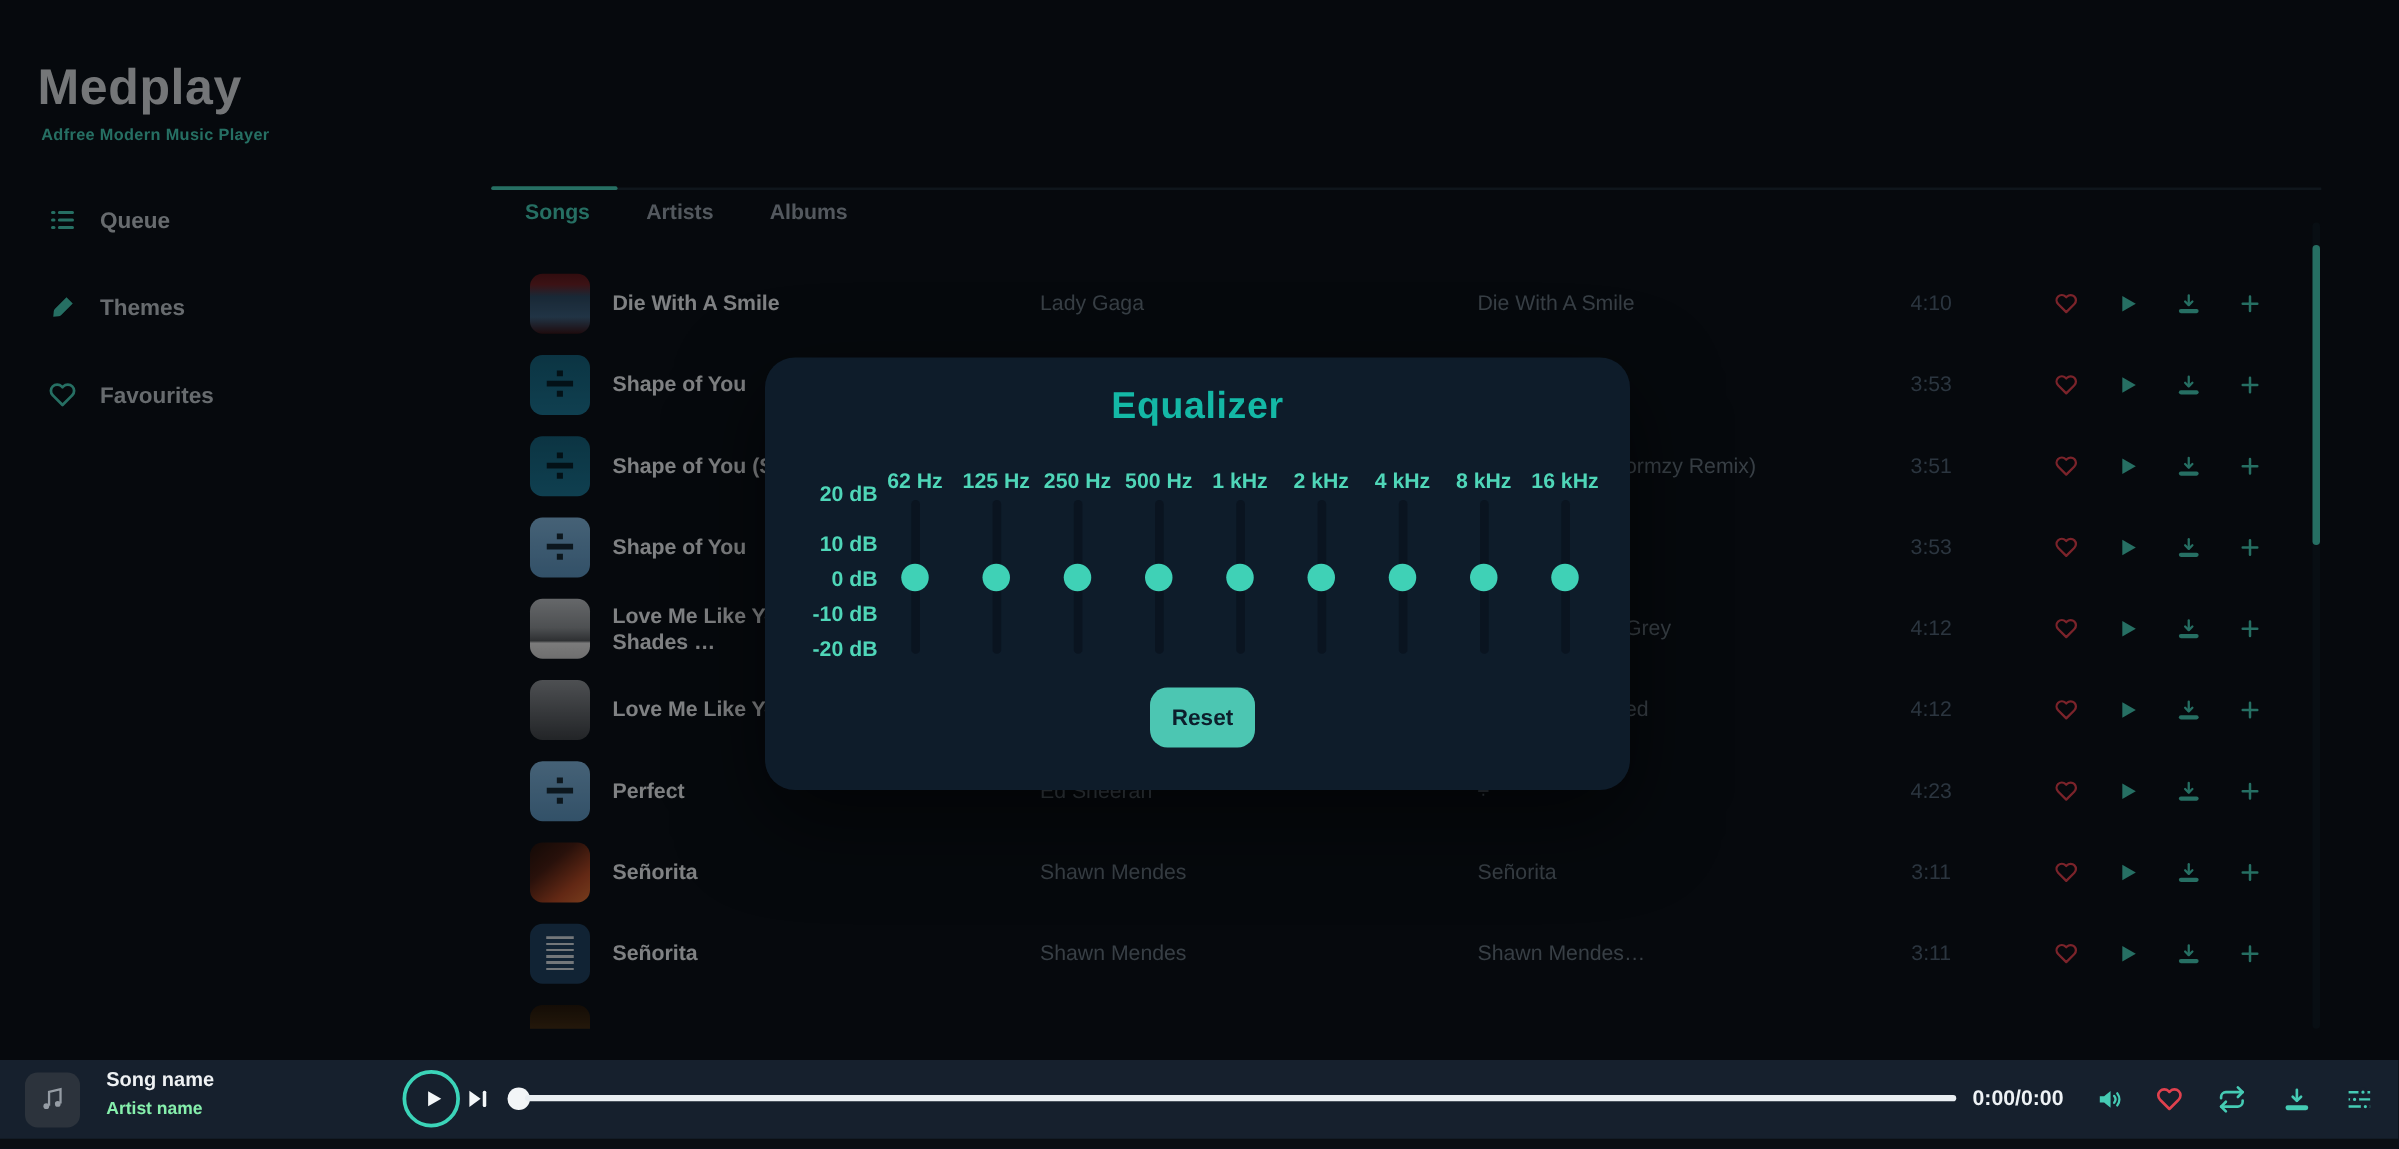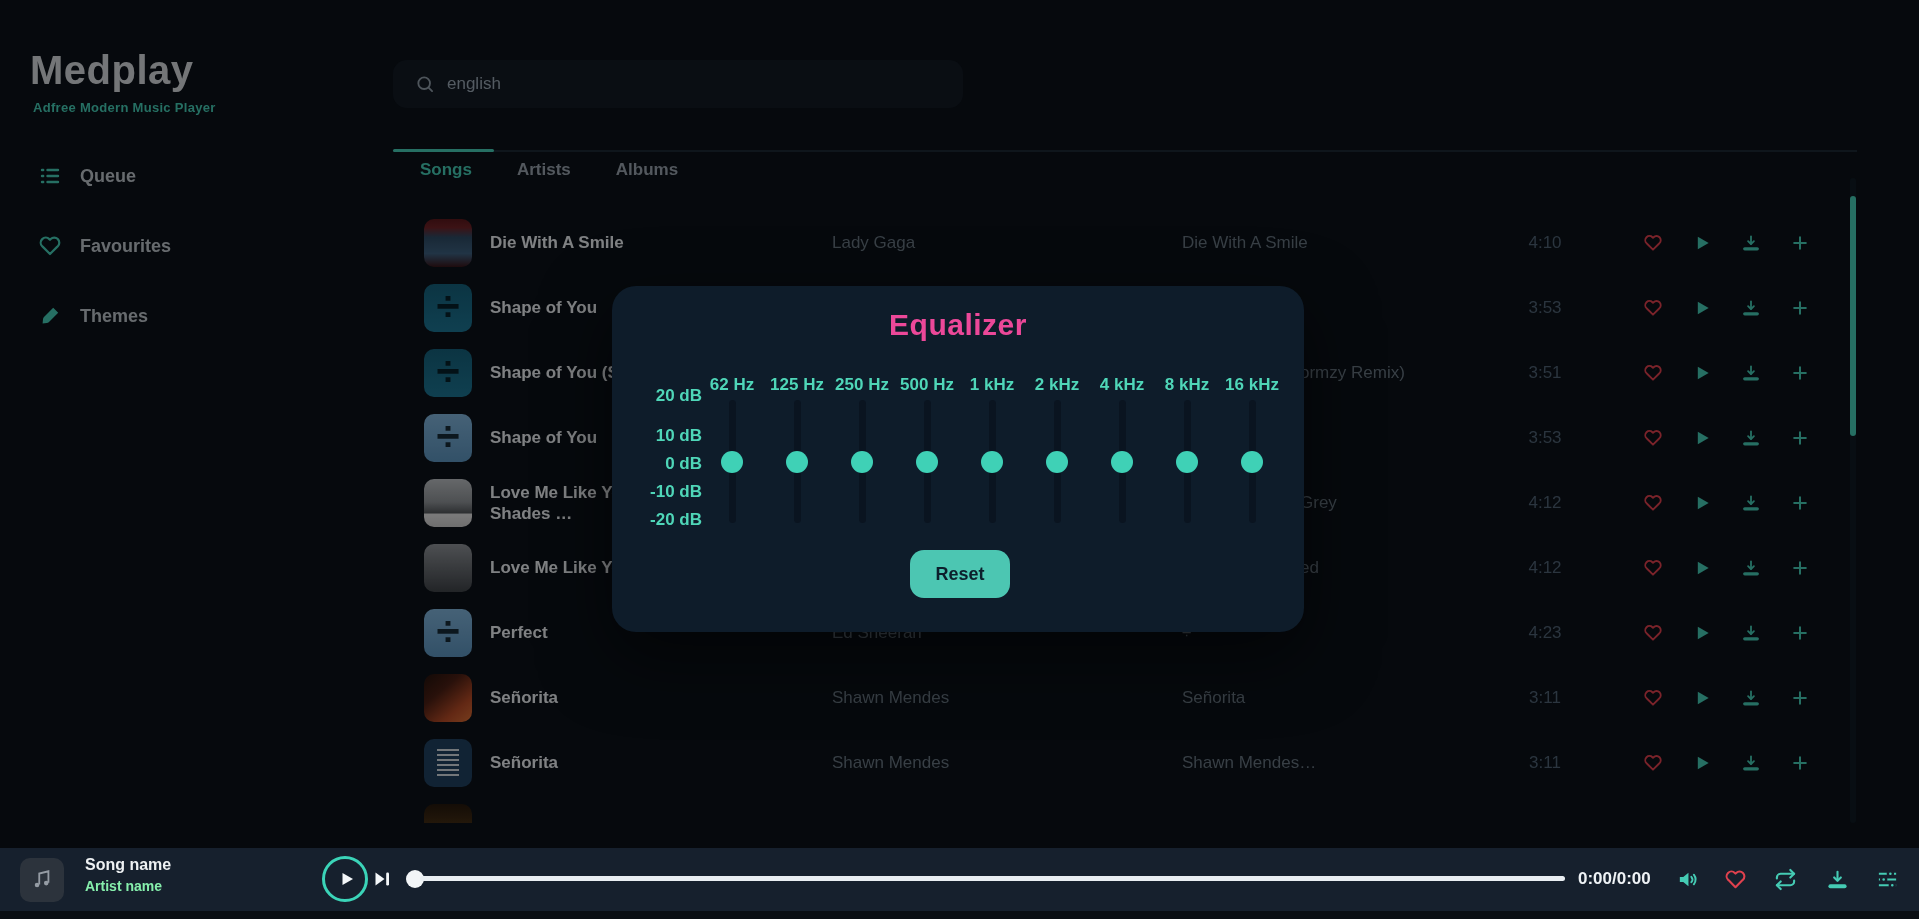--- a/index.html
+++ b/index.html
@@ -62,27 +62,27 @@
   
   #scrollbar{position:absolute;left:1850px;top:178px;width:6px;height:645px;background:#0f1b24;border-radius:3px;}
   #scroll-thumb{position:absolute;left:0;top:18px;width:6px;height:240px;background:var(--accent);border-radius:3px;cursor:pointer;}
 
   
   #backdrop{position:absolute;left:0;top:0;width:1919px;height:848px;background:rgba(0,0,0,0.45);z-index:40;}
 
   
   #eq-modal{position:absolute;left:612px;top:286px;width:692px;height:346px;background:var(--modal-bg);
     border-radius:24px;z-index:50;box-shadow:0 24px 70px rgba(0,0,0,.55);}
-  #eq-title{position:absolute;left:0;top:22px;width:100%;text-align:center;font-size:30px;font-weight:800;color:#ec4899;letter-spacing:.5px;}
+  #eq-title{position:absolute;left:0;top:22px;width:100%;text-align:center;font-size:30px;font-weight:800;color:#14b8a6;letter-spacing:.5px;}
   .db-label{position:absolute;left:14px;width:76px;text-align:right;font-size:17px;font-weight:700;color:var(--accent-bright);white-space:nowrap;}
   .band{position:absolute;top:0;width:0;}
   .band-label{position:absolute;top:89px;left:0;transform:translateX(-50%);font-size:17px;font-weight:700;color:var(--accent-bright);white-space:nowrap;}
   .band-track{position:absolute;top:114px;left:-3.5px;width:7px;height:123px;background:#0a1420;border-radius:4px;cursor:pointer;}
   .band-thumb{position:absolute;left:-11px;width:22px;height:22px;border-radius:50%;background:#3fd1b6;cursor:grab;}
-  #eq-reset{position:absolute;left:298px;top:264px;width:100px;height:48px;border:0;border-radius:14px;background:#4cc6b2;
+  #eq-reset{position:absolute;left:308px;top:264px;width:84px;height:48px;border:0;border-radius:14px;background:#4cc6b2;
     color:#0c1f2c;font-size:18px;font-weight:800;cursor:pointer;}
 
   
   #player{position:absolute;left:0;top:848px;width:1919px;height:71px;background:var(--player-bg);
     border-bottom:8px solid #0a0e13;z-index:60;}
   #p-art{position:absolute;left:20px;top:10px;width:44px;height:44px;border-radius:10px;background:#2c333c;
     display:flex;align-items:center;justify-content:center;color:#959ca4;}
   #p-art .ic{width:22px;height:22px;}
   #p-song{position:absolute;left:85px;top:8px;font-size:16px;font-weight:800;color:#eef1f3;}
   #p-artist{position:absolute;left:85px;top:30px;font-size:14px;font-weight:700;color:#86efac;}
@@ -109,45 +109,36 @@
     <span class="nav-icon">
           <svg viewBox="0 0 24 24" fill="none" stroke="currentColor" stroke-width="2.4" stroke-linecap="round">
             <path d="M4 6h1.2M4 12h1.2M4 18h1.2"></path>
             <path d="M9.5 6H20M9.5 12H20M9.5 18H20"></path>
           </svg>
         </span>
     <span class="nav-label">Queue</span>
   </div>
       <div class="nav-item">
     <span class="nav-icon">
+          <svg viewBox="0 0 24 24" fill="currentColor">
+            <path d="m15.2 3.8 5 5L11 18a3.4 3.4 0 0 1-2.2 1L4.6 19.4l.4-4.2a3.4 3.4 0 0 1 1-2.2l9.2-9.2z"></path>
+          </svg>
+        </span>
+    <span class="nav-label">Themes</span>
+  </div>
+      <div class="nav-item">
+    <span class="nav-icon">
           <svg viewBox="0 0 24 24" fill="none" stroke="currentColor" stroke-width="2.2" stroke-linejoin="round">
             <path d="M19.8 5.1a5 5 0 0 0-7.1 0L12 5.8l-.7-.7a5 5 0 0 0-7.1 7.1l.7.7L12 20l7.1-7.1.7-.7a5 5 0 0 0 0-7.1Z"></path>
           </svg>
         </span>
     <span class="nav-label">Favourites</span>
   </div>
-      <div class="nav-item">
-    <span class="nav-icon">
-          <svg viewBox="0 0 24 24" fill="currentColor">
-            <path d="m15.2 3.8 5 5L11 18a3.4 3.4 0 0 1-2.2 1L4.6 19.4l.4-4.2a3.4 3.4 0 0 1 1-2.2l9.2-9.2z"></path>
-          </svg>
-        </span>
-    <span class="nav-label">Themes</span>
-  </div>
     </div>
 
-  <div class="searchbar">
-    <span class="s-icon">
-      <svg viewBox="0 0 24 24" fill="none" stroke="currentColor" stroke-width="2.2" stroke-linecap="round">
-          <circle cx="11" cy="11" r="7"></circle>
-          <path d="m20.5 20.5-4.2-4.2"></path>
-        </svg>
-    </span>
-    <input type="text" value="english" style="">
-  </div>
 
   <div class="tabline">
       <div class="active-ind"></div>
     </div>
   <div id="tabs">
       <div class="tab active">Songs</div>
       <div class="tab">Artists</div>
       <div class="tab">Albums</div>
     </div>
 

